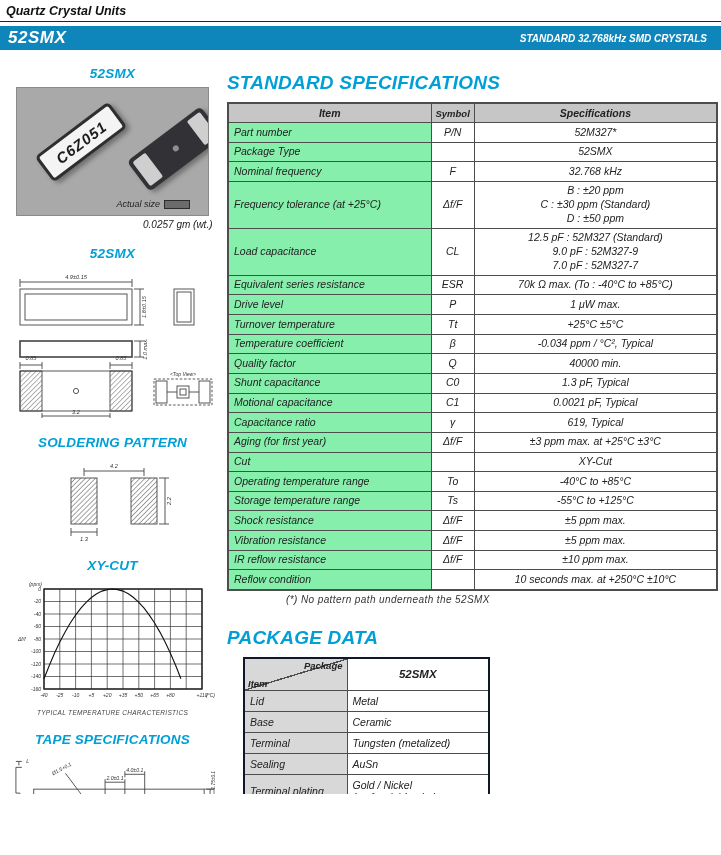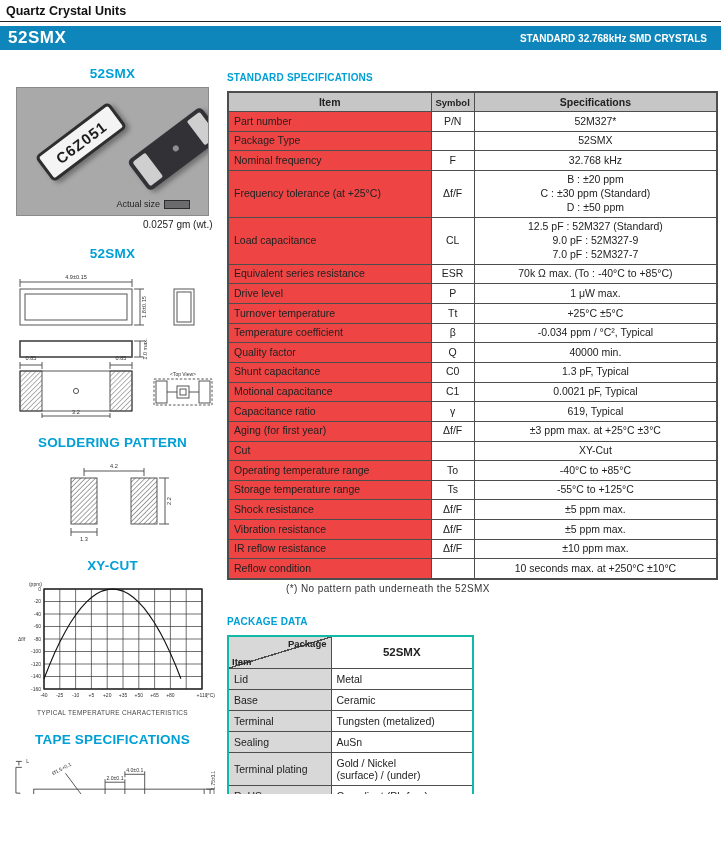--- a/index.html
+++ b/index.html
@@ -1,55 +1,55 @@
 <!DOCTYPE html>
 <html><head>
 <meta charset="utf-8">
 <style>
   * { margin:0; padding:0; box-sizing:border-box; }
   body { font-family:"Liberation Sans", sans-serif; background:#fff; color:#222; }
-  .page { width:721px; height:794px; background:#fff; overflow:hidden; }
+  .page { width:721px; height:794px; background:#fff; overflow:hidden;font-style:italic; }
 
   
   .kicker { font-size:12.5px; font-weight:bold; padding:4px 0 3px 6px; color:#111; }
   .kicker-rule { border-bottom:1.5px solid #222; }
   .banner { height:24px; background:#0E86BB; display:flex; align-items:center; justify-content:space-between; margin-top:4px; }
   .banner-title { color:#fff; font-weight:bold; font-size:17px; padding-left:8px; letter-spacing:.5px; }
   .banner-sub { color:#fff; font-weight:bold; font-size:10px; padding-right:14px; }
 
   .cols { display:flex; }
   .col-left { width:227px; padding:0 8px 0 6px; }
   .col-right { width:494px; padding-right:3px; }
 
   h2.sec { color:#00A0D6; font-weight:bold; font-size:13.5px; letter-spacing:.2px; }
   .col-left h2.sec { text-align:center; margin-top:16px; margin-bottom:6px; }
-  .col-right h2.sec { font-size:10px; margin:22px 0 8px 0; }
+  .col-right h2.sec { font-size:19px; margin:22px 0 8px 0; }
 
   
   .photo { position:relative; width:193px; height:129px; background:#A9A9A9; border:1px solid #8a8a8a; margin:0 auto; overflow:hidden; }
   .xtal1 { position:absolute; left:18px; top:38px; width:92px; height:32px; background:#f4f4f4; border:3px solid #2e2e30; border-radius:5px; transform:rotate(-37deg); display:flex; align-items:center; justify-content:center; box-shadow:2px 4px 5px rgba(0,0,0,.35); }
   .xtal1 .mark { font-size:15px; font-weight:bold; color:#1c1c1c; letter-spacing:1px; }
   .xtal2 { position:absolute; left:112px; top:42px; width:92px; height:38px; background:#323236; border-radius:5px; transform:rotate(-37deg); display:flex; align-items:center; justify-content:space-between; box-shadow:2px 4px 5px rgba(0,0,0,.35); }
   .xtal2 .pad { width:16px; height:30px; background:#cfcfcf; margin:4px; border-radius:2px; }
   .xtal2 .dot { position:absolute; left:44px; top:16px; width:6px; height:6px; border-radius:50%; background:#8f8f92; }
   .actual { position:absolute; right:18px; bottom:6px; display:flex; align-items:center; font-size:9px; color:#222; }
   .chip-swatch { display:inline-block; width:26px; height:9px; background:#6b6b6e; border:1.5px solid #2c2c2c; margin-left:4px; }
   .weight { text-align:right; width:200px; margin:3px auto 0; font-size:10px; color:#222; }
 
   
   table { border-collapse:collapse; }
   .spec-table { width:100%; font-size:10.5px; border:2px solid #4d4d4d; }
   .spec-table th { background:#C6C6C6; font-weight:bold; border:1px solid #4d4d4d; padding:3px 4px; }
   .spec-table td { border:1px solid #4d4d4d; padding:2.5px 5px; line-height:1.3; }
-  .spec-table td.c-item { background:#ef4444; width:203px; }
+  .spec-table td.c-item { background:#86efac; width:203px; }
   .spec-table td.c-sym { width:42px; text-align:center; }
   .spec-table td.c-spec { text-align:center; white-space:pre-line; }
   .footnote { font-size:10px; letter-spacing:.4px; color:#333; margin:3px 0 0 15px;padding-left:44px; }
 
-  .pkg-table { width:247px; font-size:10.5px; border:2px solid #14b8a6; margin-top:2px; }
+  .pkg-table { width:247px; font-size:10.5px; border:2px solid #0f172a; margin-top:2px;margin-left:16px; }
   .pkg-table th, .pkg-table td { border:1px solid #4d4d4d; padding:4px 5px; }
   .pkg-table td.p-item { background:#D8D8D8; width:103px; }
   .pkg-table td.p-val { text-align:left; white-space:pre-line; }
   .diag-cell { position:relative; width:103px; height:32px; background:#D8D8D8; padding:0 !important;
     background-image:linear-gradient(to bottom right, transparent calc(50% - .7px), #4d4d4d calc(50% - .7px), #4d4d4d calc(50% + .7px), transparent calc(50% + .7px)), linear-gradient(#D8D8D8,#D8D8D8); }
   .diag-top { position:absolute; top:1px; right:4px; font-size:9.5px; font-weight:bold; }
   .diag-bottom { position:absolute; bottom:1px; left:3px; font-size:9.5px; font-weight:bold; }
   .pkg-col-head { background:#fff; font-size:11.5px; }
 
   .chart-caption { text-align:center; font-size:6.5px; color:#444; letter-spacing:.3px; margin-top:2px; }

